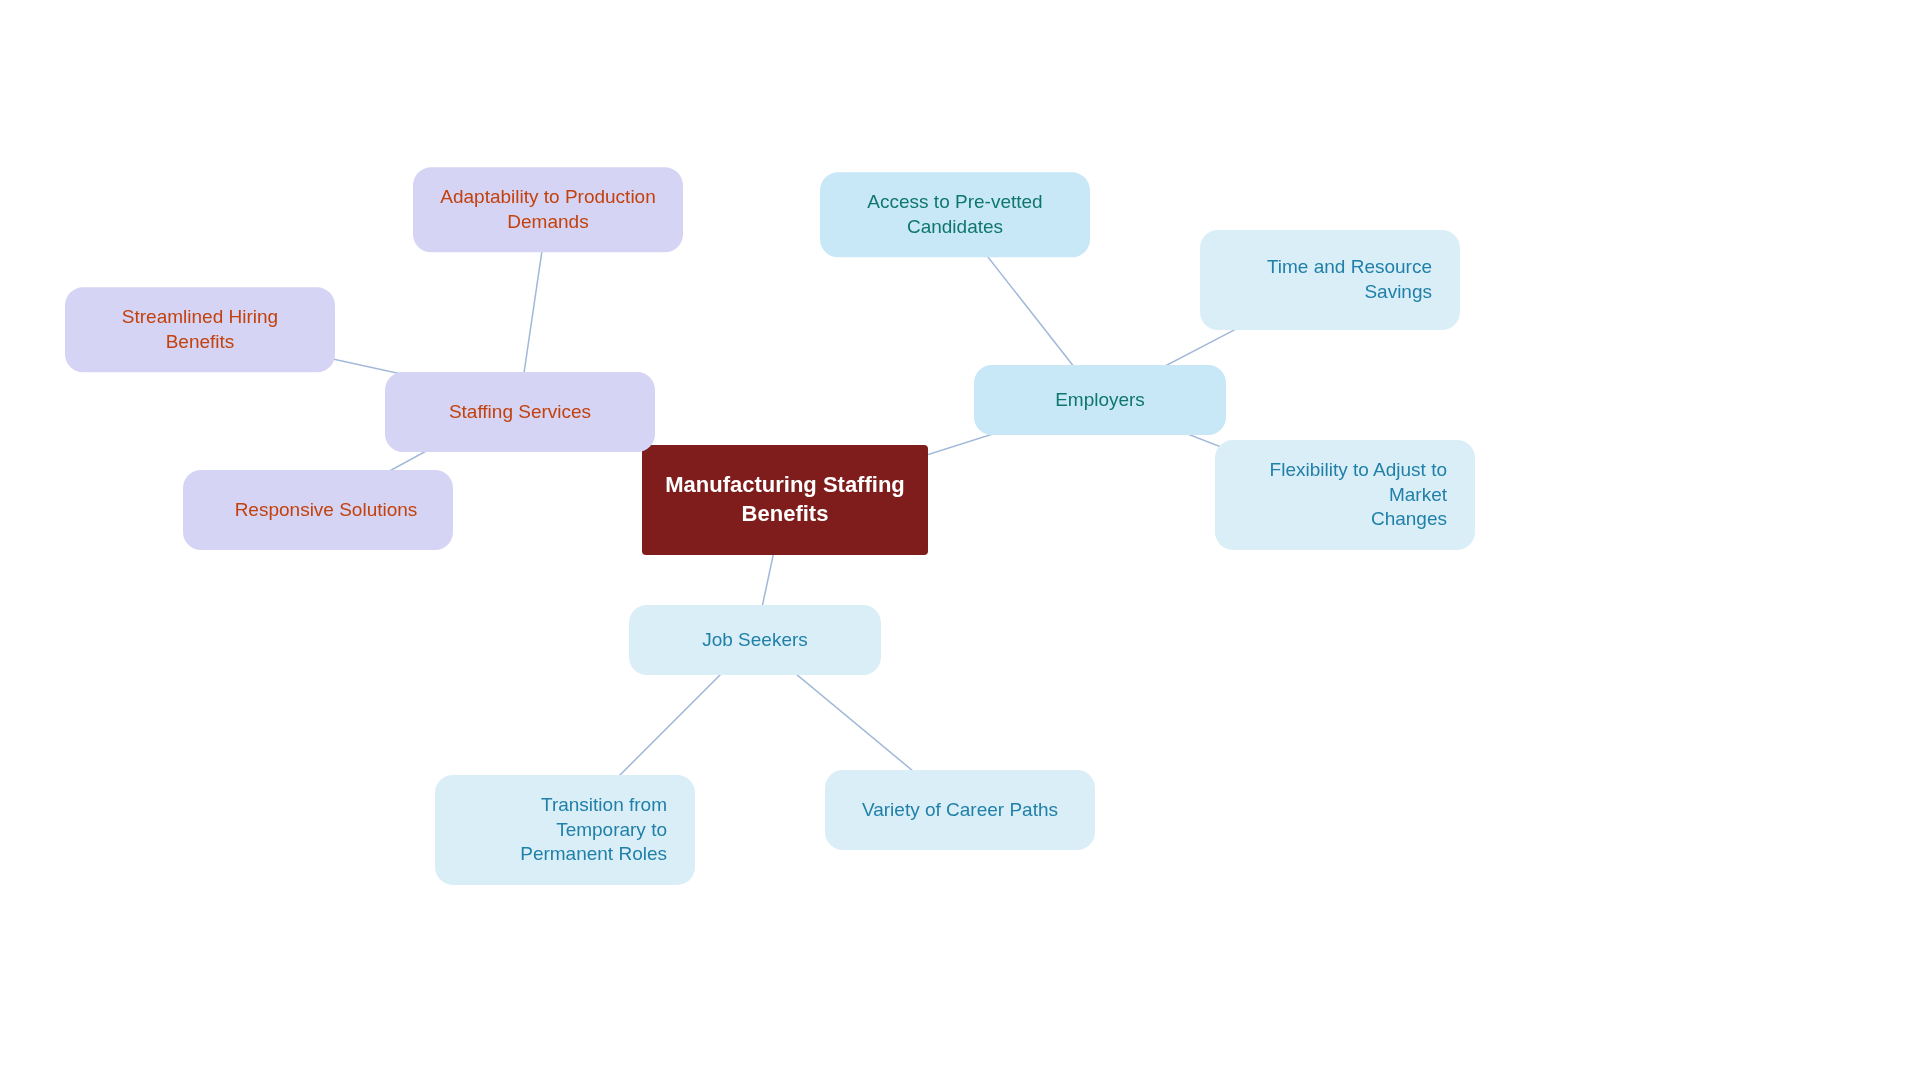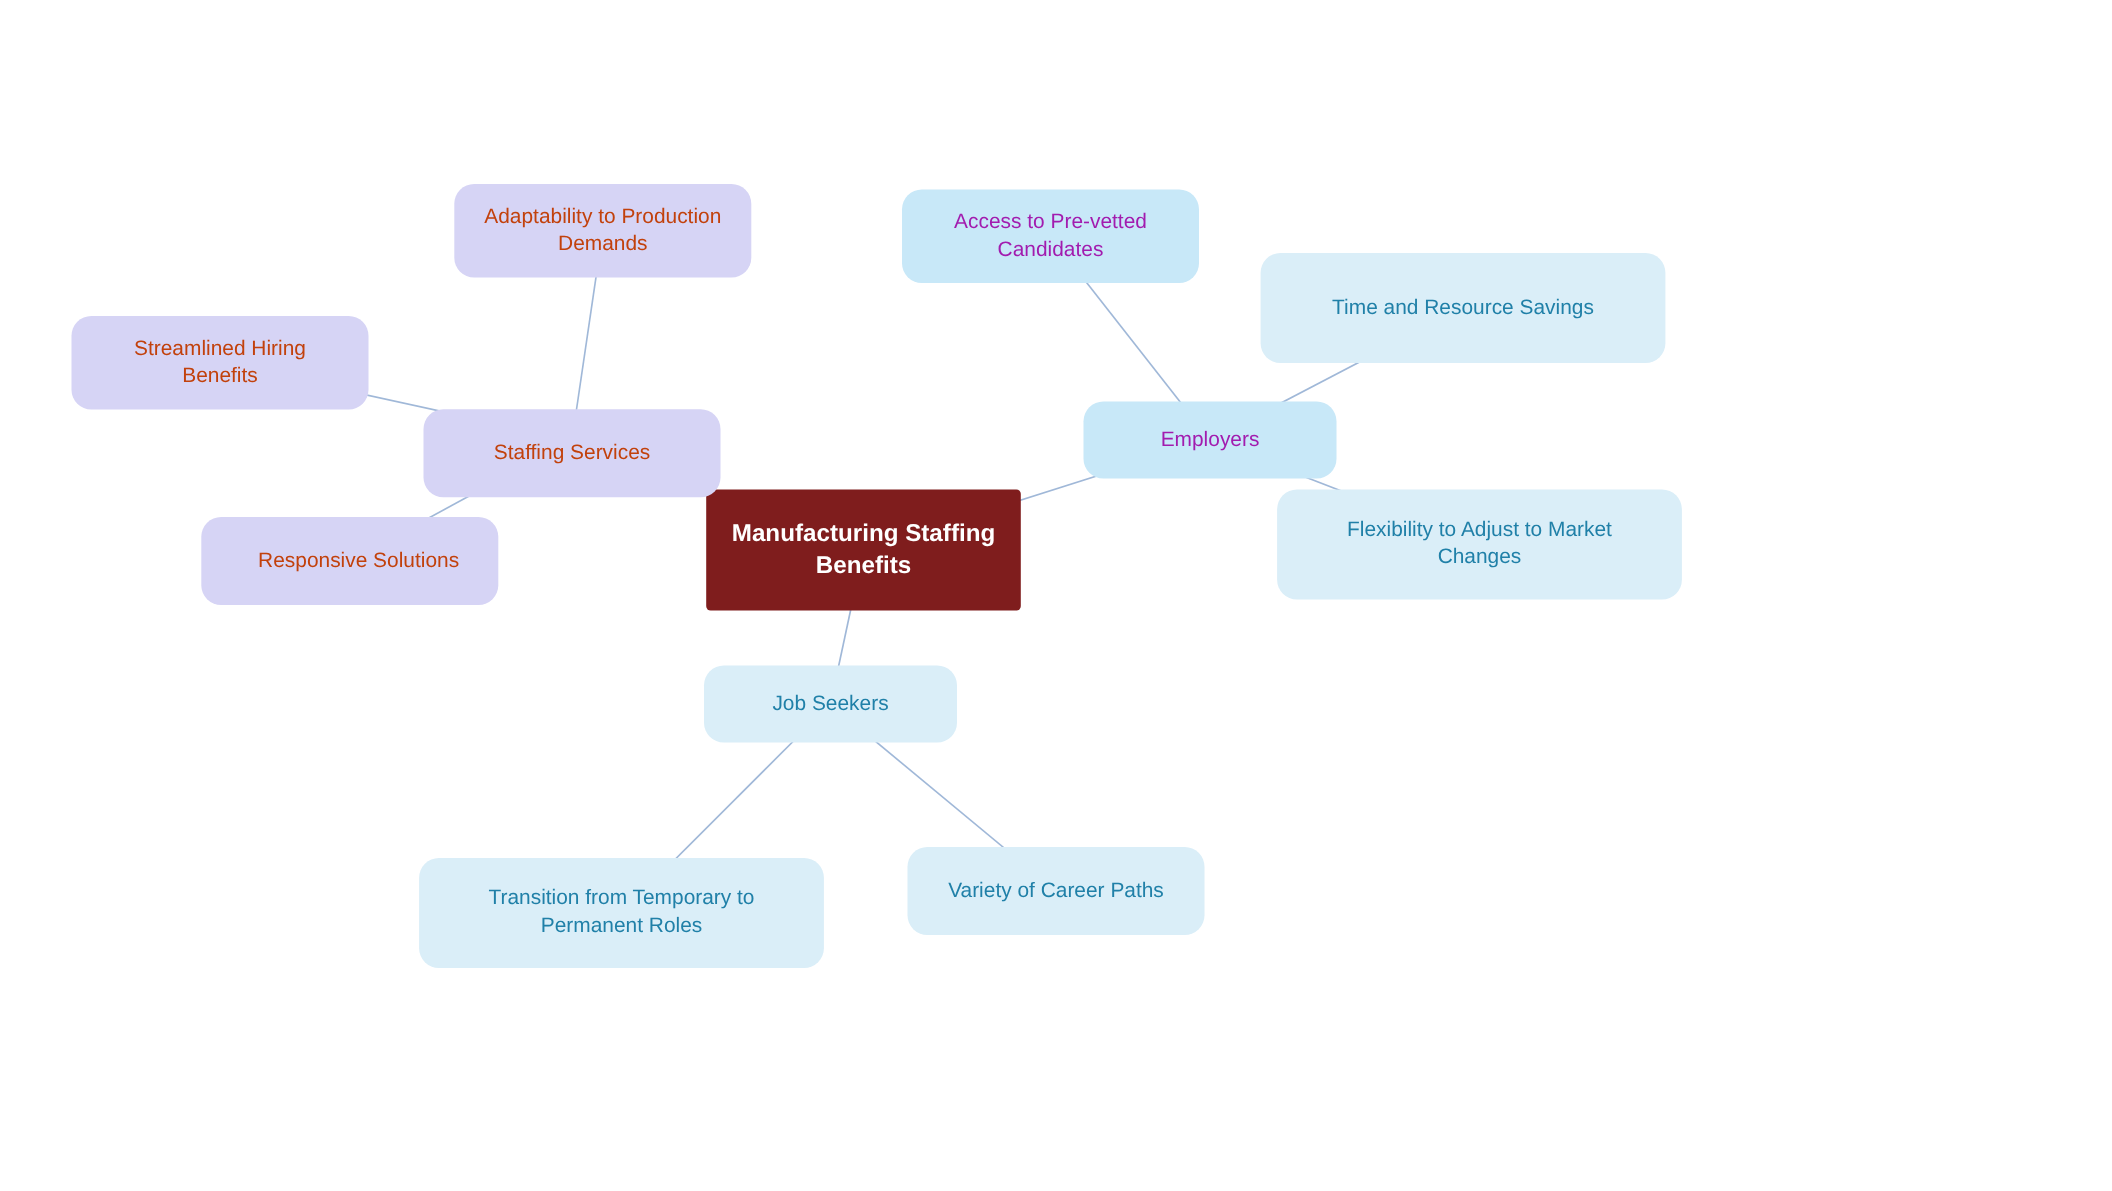--- a/index.html
+++ b/index.html
@@ -39,41 +39,42 @@
       border-radius: 4px;
     }
     .node-purple {
       background: #d6d4f5;
       color: #c2410c;
       font-size: 19px;
       padding: 18px 24px;
     }
     .node-blue {
       background: #c8e8f8;
-      color: #a21caf;
+      color: #0f766e;
       font-size: 19px;
       padding: 18px 24px;
     }
     .node-lightblue {
       background: #daeef8;
       color: #2080a8;
       font-size: 19px;
       padding: 18px 28px;
     }
     .node-sm {
-      width: 230px;
+      width: 252px;
       min-height: 70px;
     }
     .node-md {
       width: 270px;
       min-height: 80px;
     }
     .node-lg {
-      width: 368px;
+      width: 260px;
       min-height: 100px;
+      text-align: right;
     }
   </style>
 </head>
 <body>
 
 <svg id="connections">
     <line x1="785" y1="500" x2="520" y2="400" stroke="#a0b8d8" stroke-width="1.5"></line>
     <line x1="785" y1="500" x2="1100" y2="400" stroke="#a0b8d8" stroke-width="1.5"></line>
     <line x1="785" y1="500" x2="755" y2="640" stroke="#a0b8d8" stroke-width="1.5"></line>
     <line x1="520" y1="400" x2="548" y2="210" stroke="#a0b8d8" stroke-width="1.5"></line>

